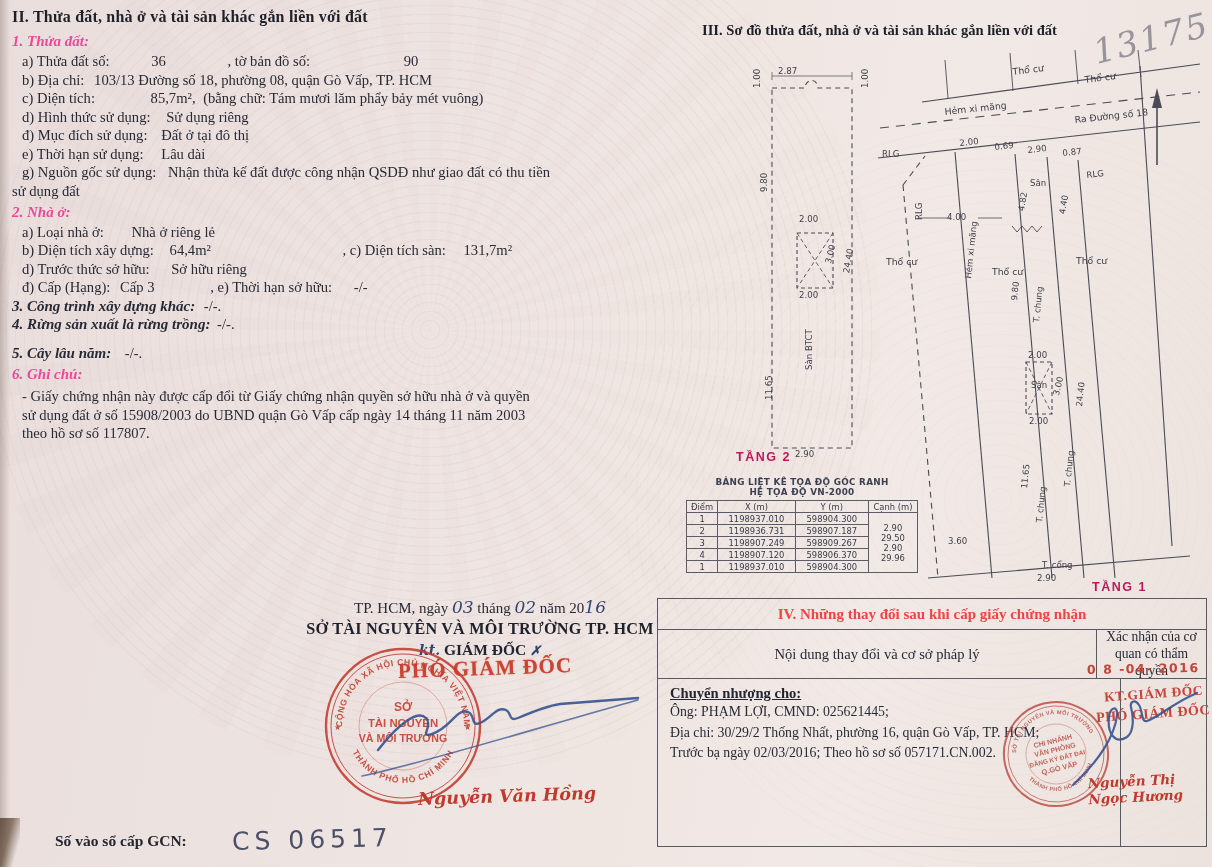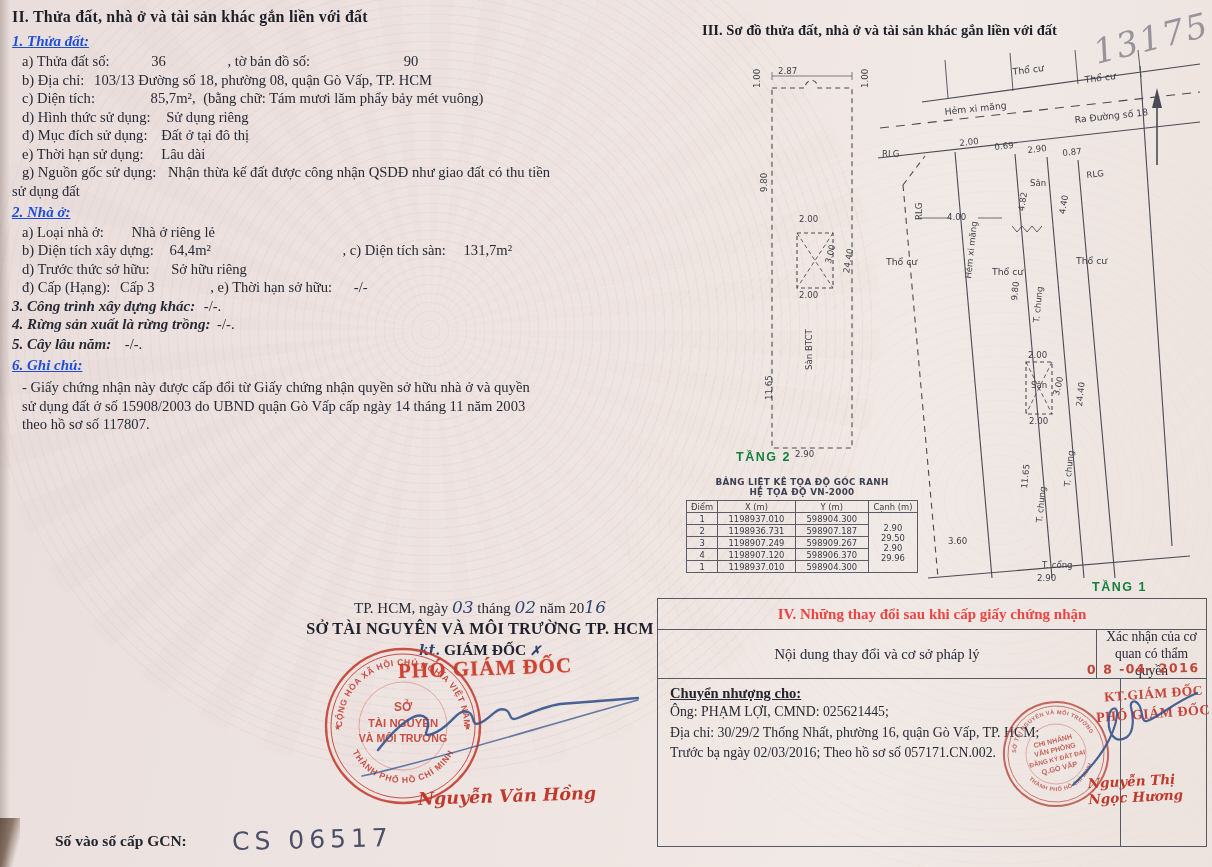--- a/index.html
+++ b/index.html
@@ -22,42 +22,42 @@
 
   .abs{position:absolute;}
   .b{font-weight:bold;}
   .bi{font-weight:bold;font-style:italic;}
   .line{white-space:nowrap;font-size:14.6px;line-height:18px;margin:0 0 .5px 0;}
   .indent{margin-left:10px;}
   .val-gap{display:inline-block;}
 
   .sec2{left:12px;top:8px;width:648px;}
   .sec2-title{font-size:16px;letter-spacing:.2px;margin-bottom:7px;color:#1d2029;}
-  .sub-head{font-size:15px;margin:3px 0 2px 0;color:#1d4ed8;text-decoration:underline;}
+  .sub-head{font-size:15px;margin:3px 0 2px 0;color:#ec4899;}
 
   .ink{font-family:"DejaVu Serif", serif;font-style:italic;color:#31456f;}
   .script-red{font-family:"DejaVu Serif", serif;font-style:italic;font-weight:bold;color:#c0392b;}
   .stamp-red{color:#c84438;font-weight:bold;font-family:"Liberation Serif",serif;}
   .pencil{font-family:"DejaVu Serif",serif;font-style:italic;color:#99939c;}
 
   
   .sign-block{left:270px;top:597px;width:420px;text-align:center;}
   .date-line{font-size:15px;}
   .date-line .ink{font-size:17px;}
   .dept-line{font-size:16.2px;font-weight:bold;letter-spacing:.2px;margin-top:3px;color:#1e212b;}
   .role-line{font-size:15.5px;font-weight:bold;margin-top:2px;color:#22242f;}
   .deputy-left{left:398px;top:656px;font-size:21px;letter-spacing:1px;transform:rotate(-2deg);
     color:#cc4434;text-shadow:0 0 1.2px rgba(204,68,52,.55);}
 
   
   #diagram{left:660px;top:50px;width:552px;height:548px;}
   #diagram svg{position:absolute;left:0;top:0;}
   .dlab{position:absolute;font-family:"DejaVu Sans",sans-serif;font-size:8.6px;color:#41414b;
     white-space:nowrap;transform-origin:left top;}
-  .dlab.floor{font-weight:bold;font-size:12.5px;letter-spacing:1.5px;color:#15803d;
+  .dlab.floor{font-weight:bold;font-size:12.5px;letter-spacing:1.5px;color:#be185d;
     font-family:"Liberation Sans",sans-serif;}
   .dlab.place{font-size:9.3px;color:#3c3c46;}
 
   .sec3-title{left:702px;top:22px;font-size:14.6px;font-weight:bold;color:#1d2029;}
   .pencil-note{left:1092px;top:18px;font-size:34px;transform:rotate(-14deg);letter-spacing:2px;}
 
   
   .coord{left:686px;top:477px;width:232px;text-align:center;}
   .coord .t1{font-family:"DejaVu Sans",sans-serif;font-size:8.8px;font-weight:bold;color:#3c4152;letter-spacing:.3px;}
   .coord table{border-collapse:collapse;margin:3px auto 0 auto;}
@@ -155,21 +155,21 @@
   </div>
 
   <div class="line">
     <span class="bi" style="font-size:15px">3. Công trình xây dựng khác:</span>
     <span class="val-gap" style="margin-left:5px">-/-.</span>
   </div>
   <div class="line">
     <span class="bi" style="font-size:15px">4. Rừng sản xuất là rừng trồng:</span>
     <span class="val-gap" style="margin-left:3px">-/-.</span>
   </div>
-  <div class="line" style="margin-top:2px">
+  <div class="line" style="margin-top:11px">
     <span class="bi" style="font-size:15px">5. Cây lâu năm:</span>
     <span class="val-gap" style="margin-left:10px">-/-.</span>
   </div>
   <div class="sub-head bi" style="margin-top:4px">6. Ghi chú:</div>
   <div class="line indent" style="margin-top:4px">- Giấy chứng nhận này được cấp đổi từ Giấy chứng nhận quyền sở hữu nhà ở và quyền</div>
   <div class="line indent">sử dụng đất ở số 15908/2003 do UBND quận Gò Vấp cấp ngày 14 tháng 11 năm 2003</div>
   <div class="line indent">theo hồ sơ số 117807.</div>
 </div>
 
 <div class="abs sign-block">

